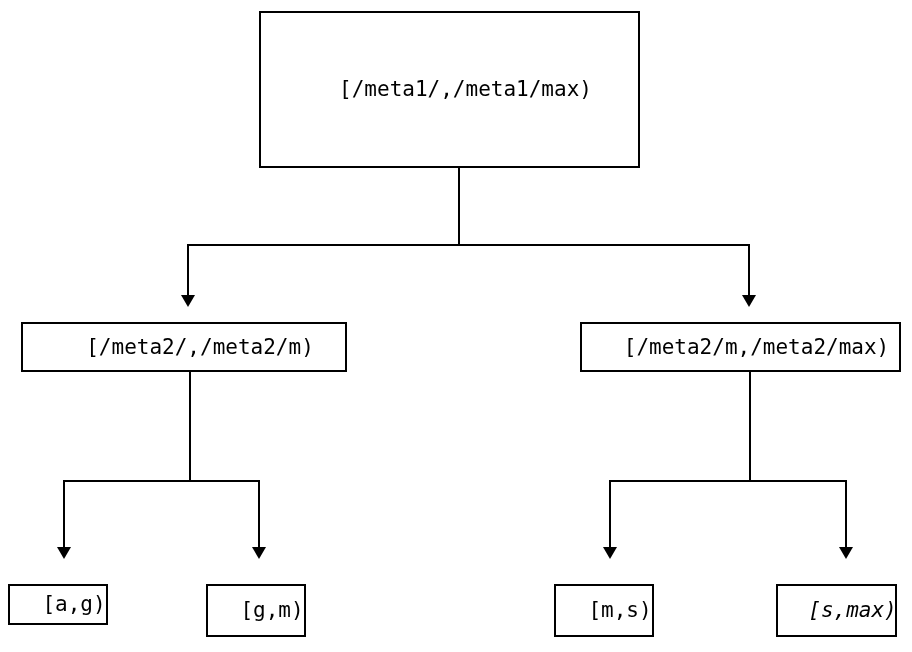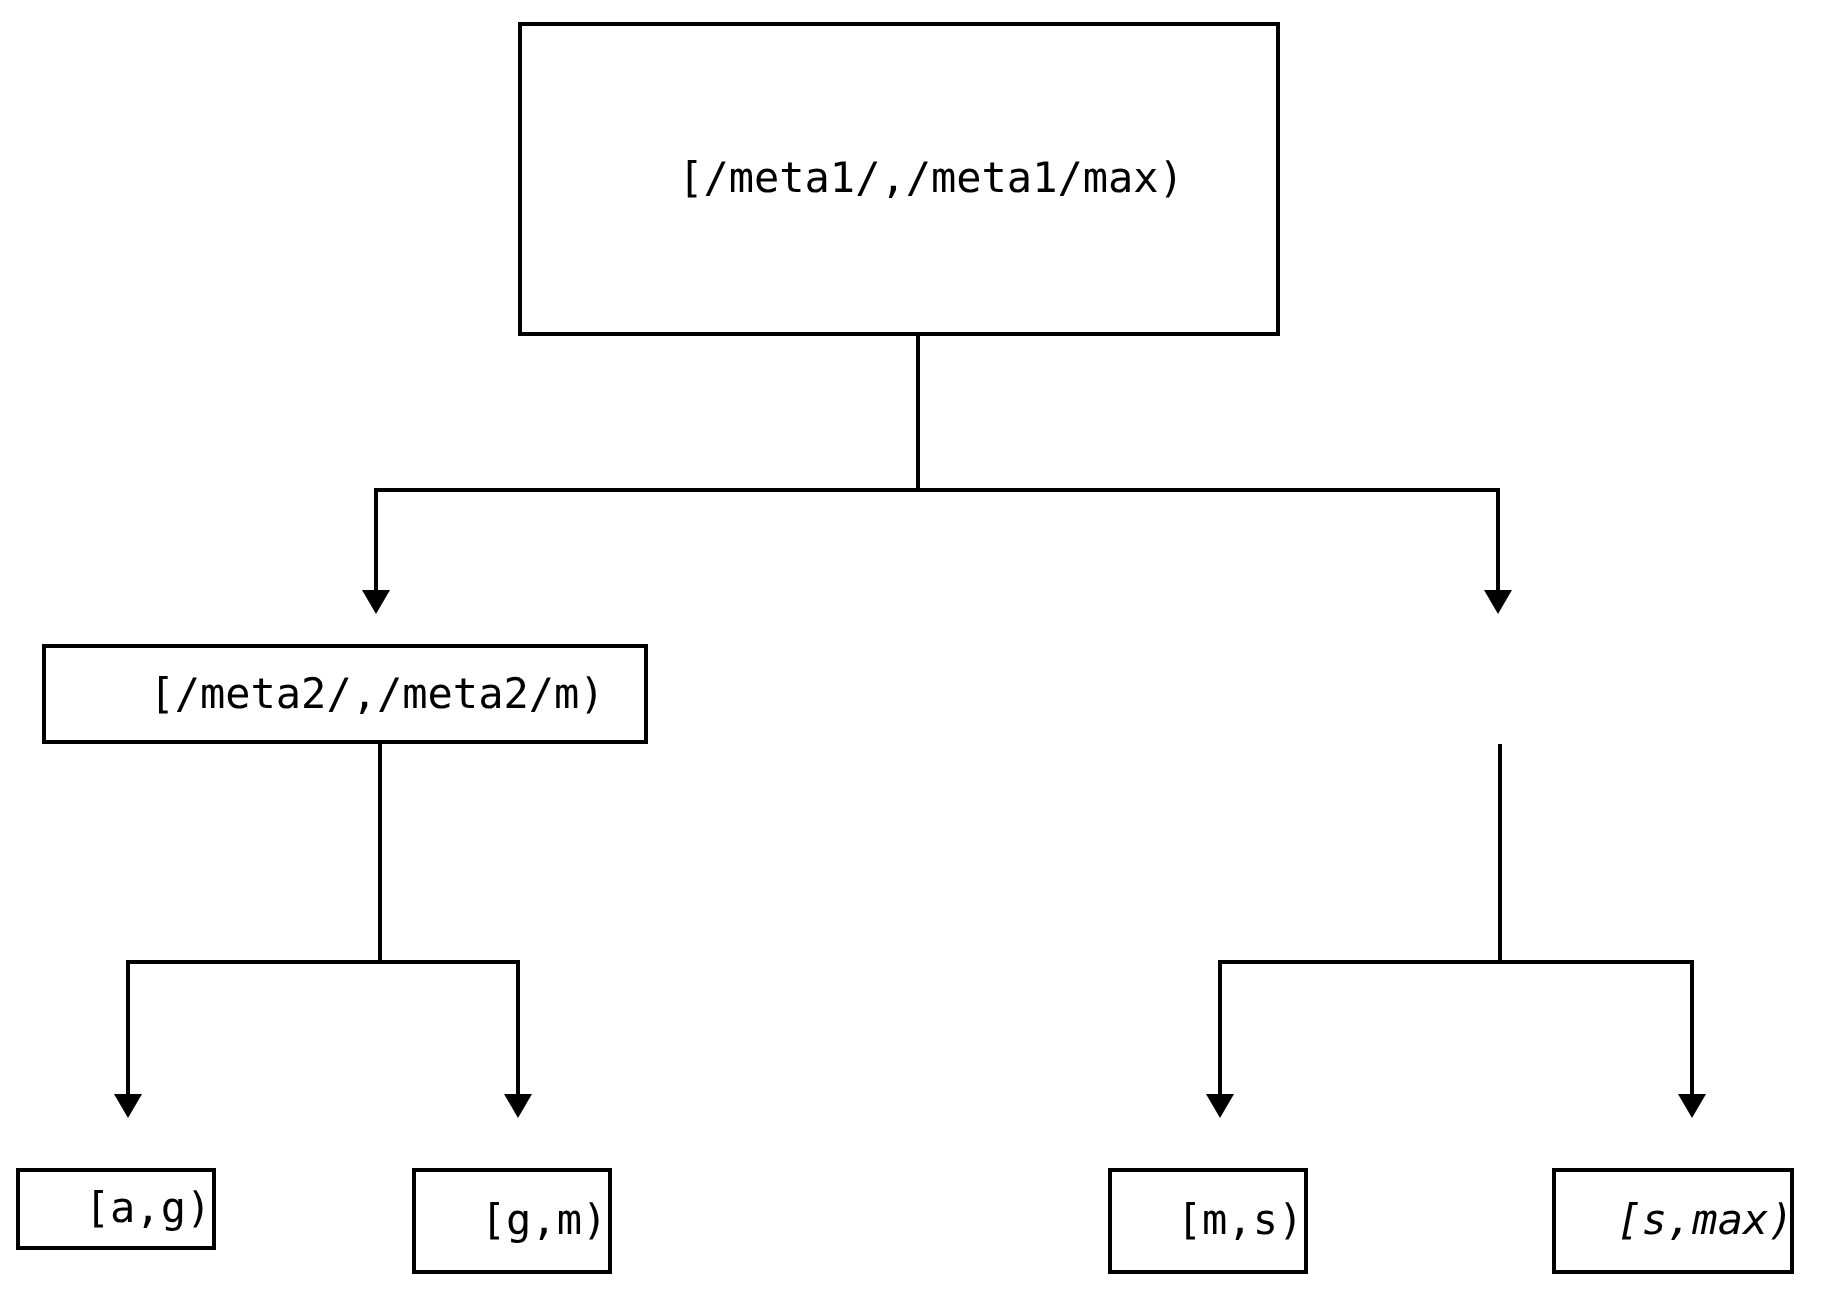--- a/index.html
+++ b/index.html
@@ -69,24 +69,27 @@
   <div class="edge-v" style="left:458px; top:168px; height:77px;"></div>
 
   <div class="edge-h" style="left:187px; top:244px; width:563px;"></div>
 
   <div class="edge-v" style="left:187px; top:244px; height:51px;"></div>
   <div class="arrow-head" style="left:181px; top:295px;"></div>
 
   <div class="edge-v" style="left:748px; top:244px; height:51px;"></div>
   <div class="arrow-head" style="left:742px; top:295px;"></div>
 
-  <div class="node-box" style="left:21px; top:322px; width:303px; height:50px;align-items:center;">
+  <div class="node-box" style="left:21px; top:322px; width:326px; height:50px;align-items:center;">
     <span class="node-label">[/meta2/,/meta2/m)</span>
   </div>
 
+  <div class="node-box" style="left:580px; top:322px; width:321px; height:50px;">
+    <span class="node-label">[/meta2/m,/meta2/max)</span>
+  </div>
 
   <div class="edge-v" style="left:189px; top:372px; height:109px;"></div>
   <div class="edge-h" style="left:63px; top:480px; width:197px;"></div>
   <div class="edge-v" style="left:63px; top:480px; height:67px;"></div>
   <div class="arrow-head" style="left:57px; top:547px;"></div>
   <div class="edge-v" style="left:258px; top:480px; height:67px;"></div>
   <div class="arrow-head" style="left:252px; top:547px;"></div>
 
   <div class="edge-v" style="left:749px; top:372px; height:109px;"></div>
   <div class="edge-h" style="left:609px; top:480px; width:238px;"></div>

